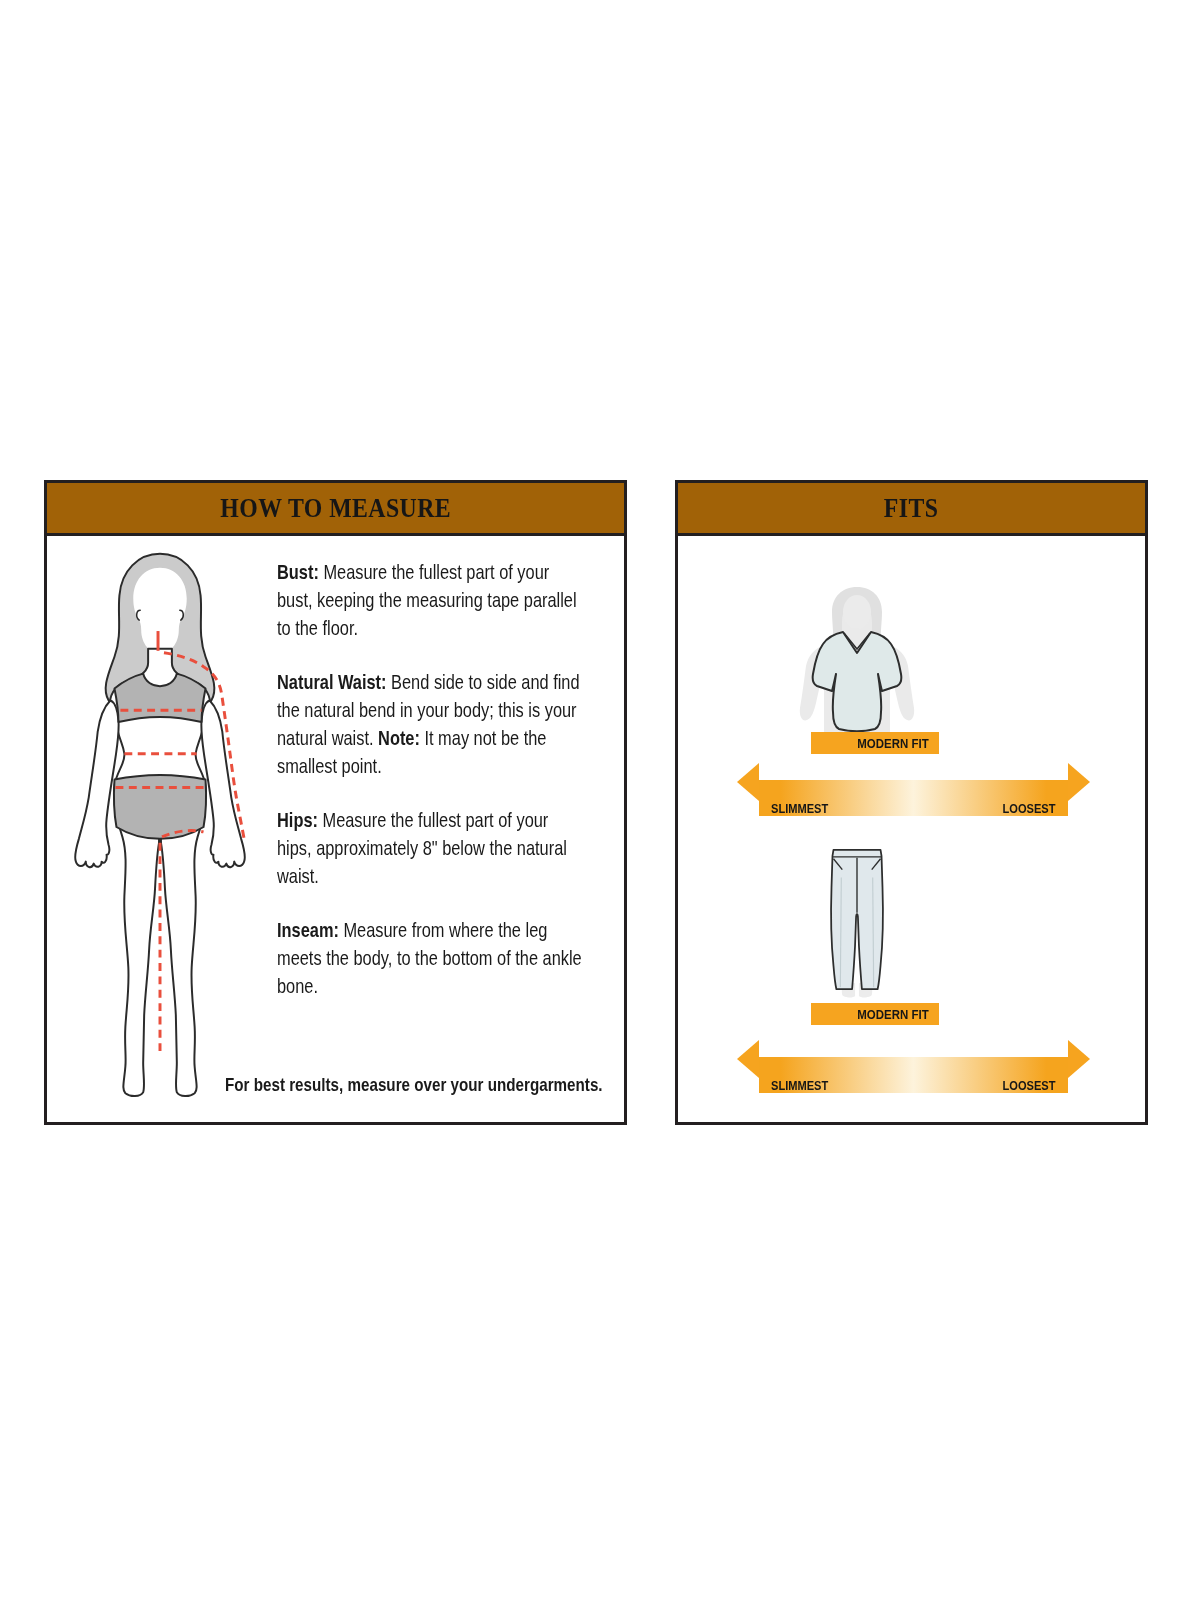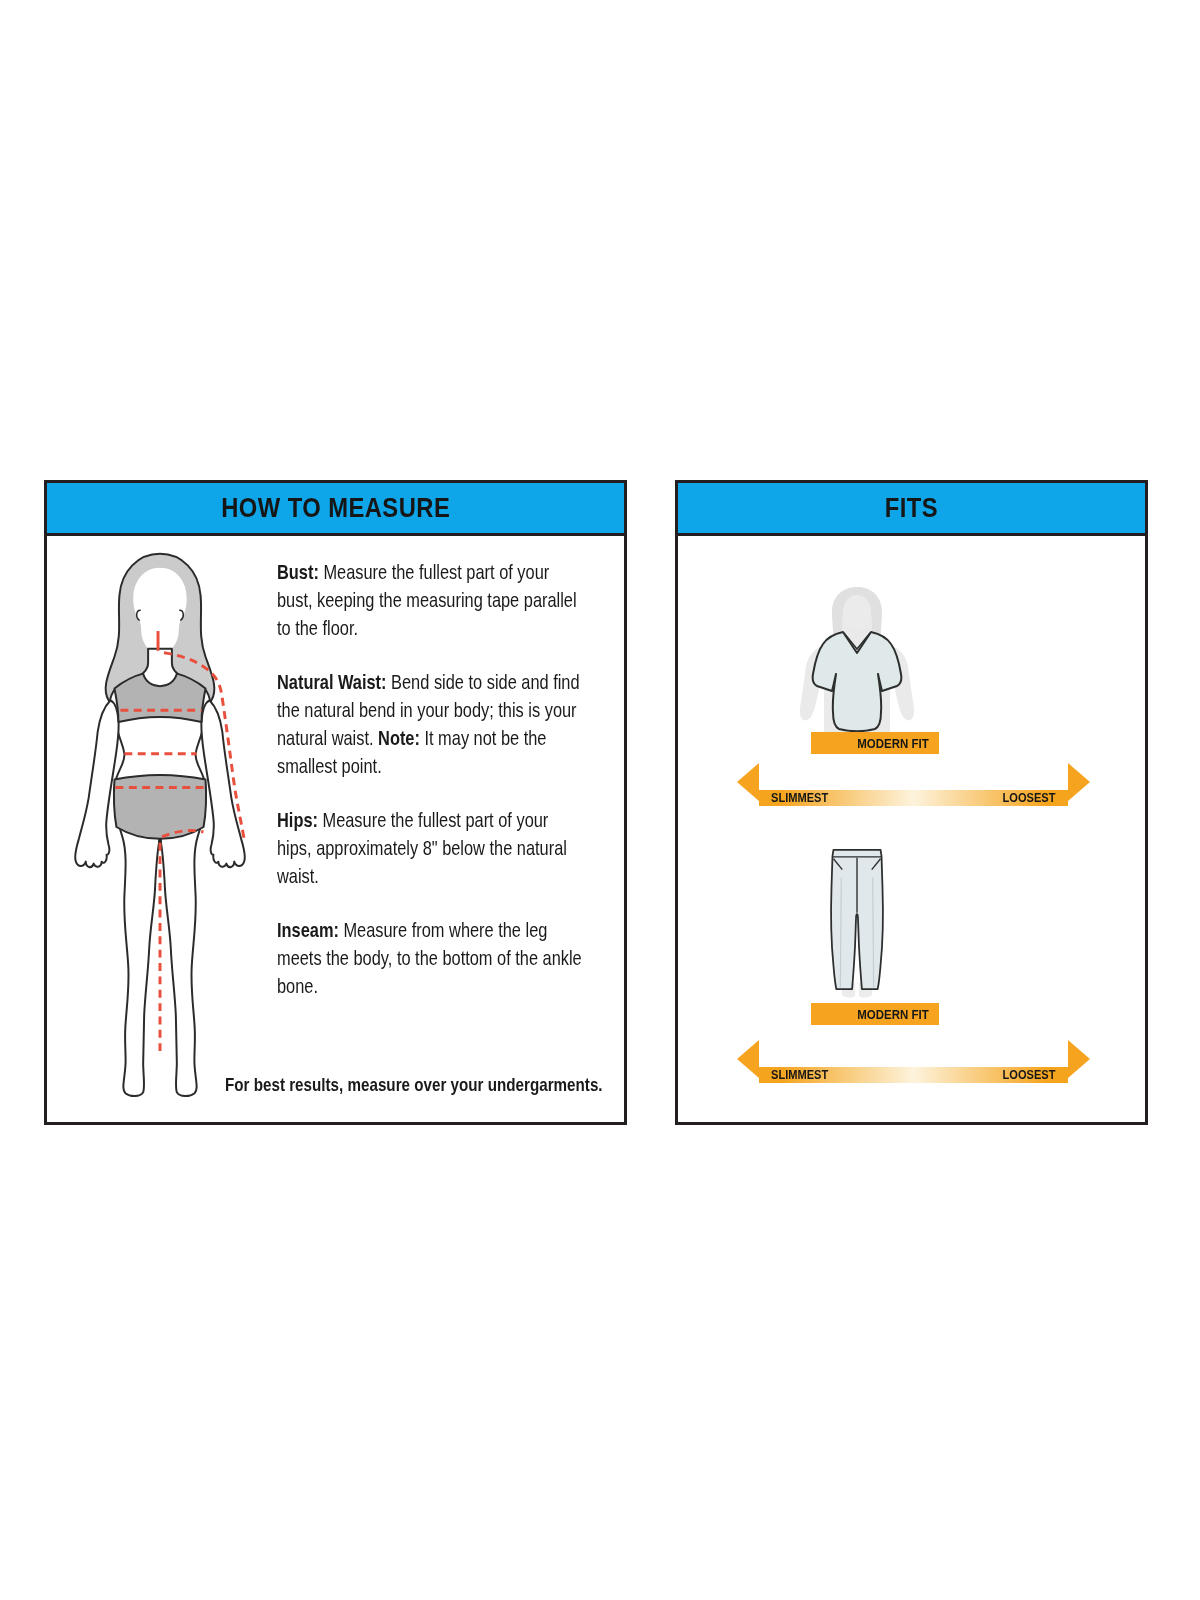--- a/index.html
+++ b/index.html
@@ -1,22 +1,22 @@
 <!DOCTYPE html>
 <html><head>
 <meta charset="utf-8">
 <style>
   html,body{margin:0;padding:0;background:#ffffff;}
   .canvas{position:relative;width:1200px;height:1600px;background:#ffffff;overflow:hidden;
           font-family:"Liberation Sans",sans-serif;color:#1a1a1a;}
   .panel{position:absolute;top:480px;height:645px;border:3px solid #231f20;box-sizing:border-box;background:#fff;}
   .panel-left{left:44px;width:583px;}
   .panel-right{left:675px;width:473px;}
-  .panel-header{height:53px;background:#0ea5e9;border-bottom:3px solid #231f20;
-                display:flex;align-items:center;justify-content:center;box-sizing:border-box;}
+  .panel-header{height:53px;background:#a16207;border-bottom:3px solid #231f20;
+                display:flex;align-items:center;justify-content:center;box-sizing:border-box;font-family:Liberation Serif, serif;}
   .panel-title{font-size:28px;font-weight:bold;letter-spacing:.5px;transform:scaleX(.85);transform-origin:center;
                white-space:nowrap;color:#161616;}
   .panel-content{position:relative;width:100%;height:586px;}
 
   
   .measure-text{position:absolute;left:230px;top:22px;width:395px;transform:scaleX(.78);transform-origin:left top;
                 font-size:21px;line-height:28px;color:#1a1a1a;}
   .measure-text p{margin:0 0 26px 0;}
   .measure-text b{font-weight:bold;}
   .footnote{position:absolute;left:178px;top:538px;font-size:19px;font-weight:bold;white-space:nowrap;
@@ -24,21 +24,21 @@
 
   
   .section-heading{position:absolute;width:100%;text-align:center;font-size:29px;font-weight:bold;}
   .section-heading span{display:inline-block;transform:scaleX(.82);white-space:nowrap;color:#161616;}
   .fit-chip{position:absolute;width:92px;height:22px;background:#F6A41F;display:flex;align-items:center;justify-content:center;padding-left:36px;}
   .fit-chip span{font-size:13.5px;font-weight:bold;white-space:nowrap;transform:scaleX(.85);color:#161616;}
   .fit-arrow{position:absolute;left:59px;width:353px;height:38px;display:flex;align-items:center;}
   .arrow-head{width:0;height:0;border-top:19px solid transparent;border-bottom:19px solid transparent;}
   .arrow-head.left{border-right:22px solid #F6A41F;}
   .arrow-head.right{border-left:22px solid #F6A41F;}
-  .arrow-bar{flex:1;height:16px;display:flex;align-items:flex-start;justify-content:space-between;padding:0 12px;
+  .arrow-bar{flex:1;height:36px;display:flex;align-items:flex-end;justify-content:space-between;padding:0 12px;
              background:linear-gradient(90deg,#F5A41E 0%,#F5A41E 7%,#F9CE83 30%,#FDF3DC 50%,#F9CE83 70%,#F5A41E 93%,#F5A41E 100%);margin-top:32px;}
   .arrow-label{font-size:13.5px;font-weight:bold;white-space:nowrap;color:#161616;}
   .arrow-label.l{transform:scaleX(.82);transform-origin:left center;}
   .arrow-label.r{transform:scaleX(.82);transform-origin:right center;}
 
   svg{display:block;}
 </style>
 </head>
 <body>
 

